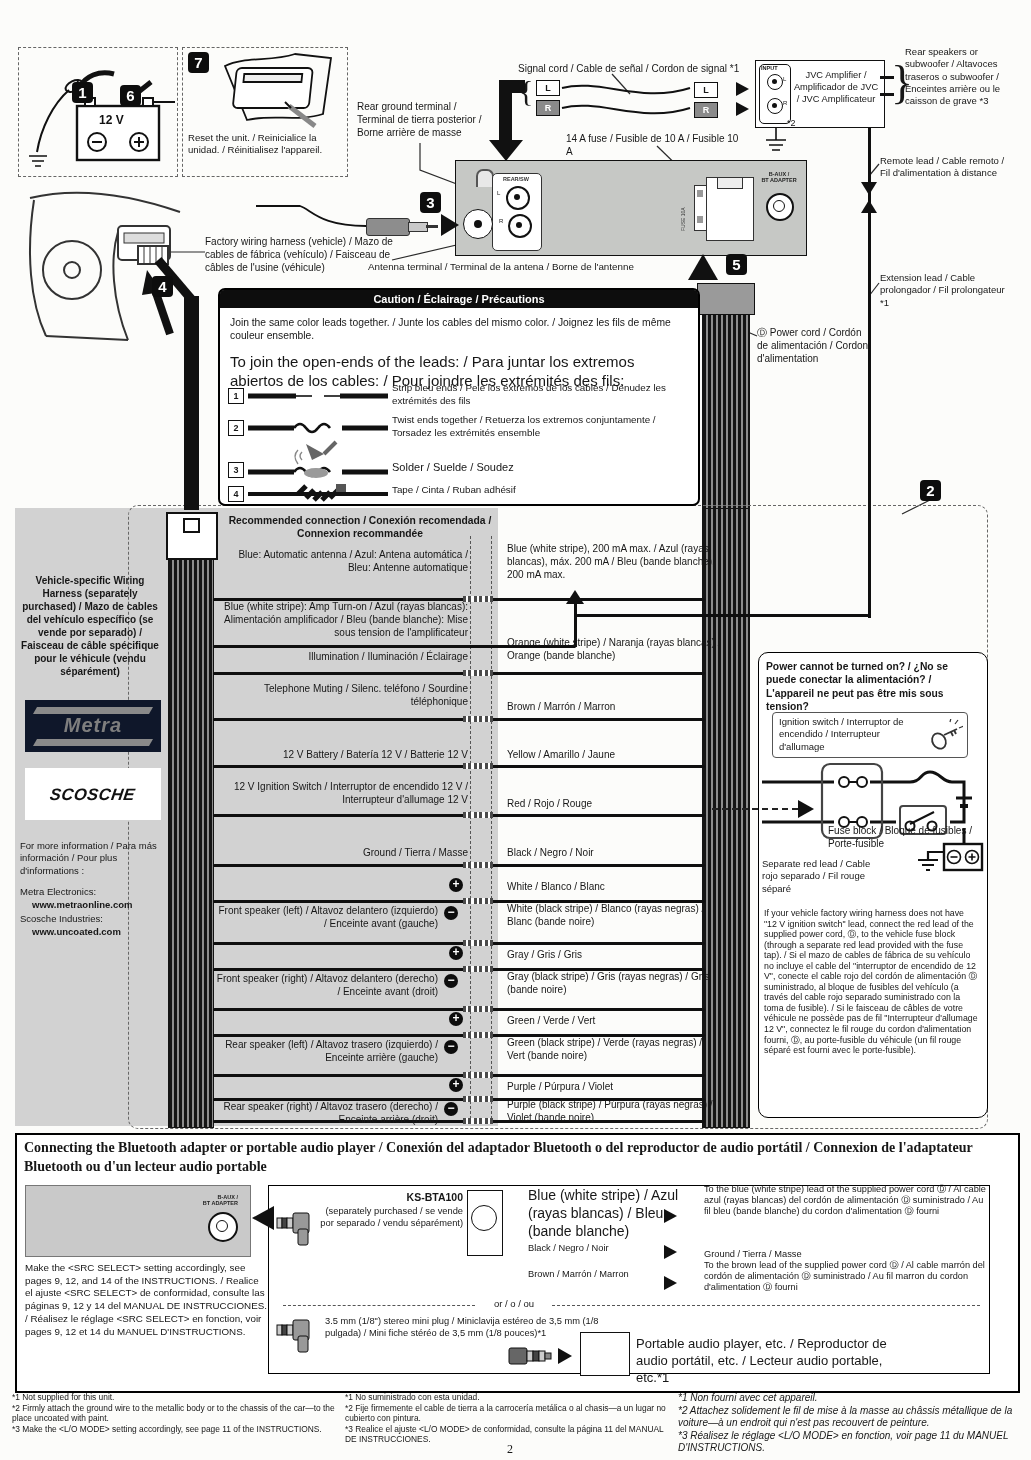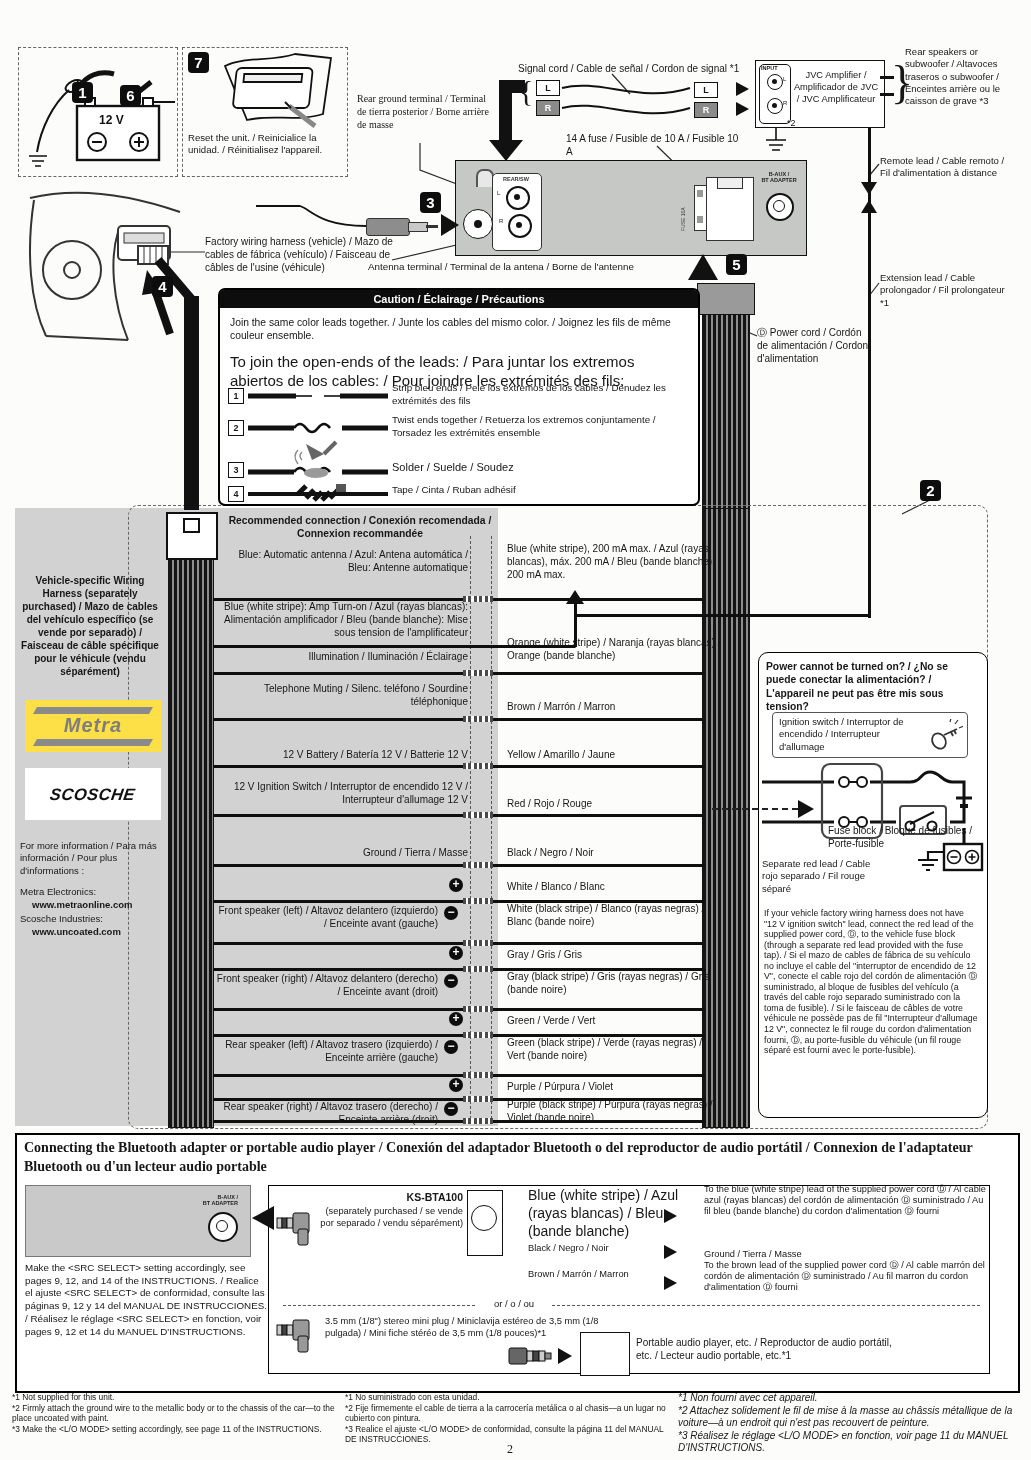--- a/index.html
+++ b/index.html
@@ -121,21 +121,21 @@
         <rect x="28" y="20" width="76" height="40" rx="5" transform="skewX(-6)" fill="#fff"></rect>
         <rect x="36" y="26" width="58" height="8" transform="skewX(-6)" fill="#eee"></rect>
         <path d="M78,58 L104,78" stroke-width="5" stroke="#888"></path>
         <path d="M74,54 L80,60" stroke-width="2"></path>
       </g>
     </svg>
     <div class="a t" style="left:5px;top:84px;width:152px;font-size:9.6px;">Reset the unit. / Reinicialice la unidad. / Réinitialisez l'appareil.</div>
   </div>
   <div class="a mk" style="left:188px;top:52px;">7</div>
 
-  <div class="a lbl" style="left:357px;top:92px;width:138px;font-family:Liberation Serif, serif;">Rear ground terminal / Terminal de tierra posterior / Borne arrière de masse</div>
+  <div class="a lbl" style="left:357px;top:100px;width:138px;">Rear ground terminal / Terminal de tierra posterior / Borne arrière de masse</div>
   <div class="a lbl" style="left:518px;top:62px;width:225px;">Signal cord / Cable de señal / Cordon de signal *1</div>
   <div class="a lbl" style="left:566px;top:132px;width:180px;">14 A fuse / Fusible de 10 A / Fusible 10 A</div>
   <div class="a lbl" style="left:905px;top:46px;width:112px;font-size:9.5px;">Rear speakers or subwoofer / Altavoces traseros o subwoofer / Enceintes arrière ou le caisson de grave *3</div>
   <div class="a lbl" style="left:880px;top:155px;width:132px;font-size:9.5px;">Remote lead / Cable remoto / Fil d'alimentation à distance</div>
   <div class="a lbl" style="left:880px;top:272px;width:132px;font-size:9.5px;">Extension lead / Cable prolongador / Fil prolongateur *1</div>
   <div class="a lbl" style="left:205px;top:235px;width:200px;">Factory wiring harness (vehicle) / Mazo de cables de fábrica (vehículo) / Faisceau de câbles de l'usine (véhicule)</div>
   <div class="a lbl" style="left:368px;top:261px;width:300px;font-size:9.8px;">Antenna terminal / Terminal de la antena / Borne de l'antenne</div>
   <div class="a lbl" style="left:757px;top:326px;width:118px;">Ⓓ Power cord / Cordón de alimentación / Cordon d'alimentation</div>
 
   <div class="a" style="left:519px;top:74px;font-size:30px;font-family:'Liberation Serif',serif;z-index:3;">{</div>
@@ -355,21 +355,21 @@
   <div class="a wire" style="left:213px;top:1098px;width:492px;"></div>
     <div class="a spl" style="left:463px;top:1096px;width:30px;"></div>
 
   <div class="a lbl rt" style="left:213px;top:1100px;width:225px;">Rear speaker (right) / Altavoz trasero (derecho) / Enceinte arrière (droit)</div>
   <div class="a pm" style="left:444px;top:1102px;">−</div>
   <div class="a lbl" style="left:507px;top:1098px;width:215px;">Purple (black stripe) / Púrpura (rayas negras) / Violet (bande noire)</div>
   <div class="a wire" style="left:213px;top:1120px;width:492px;"></div>
     <div class="a spl" style="left:463px;top:1118px;width:30px;"></div>
 
   <div class="a lbl c b" style="left:20px;top:574px;width:140px;">Vehicle-specific Wiring Harness (separately purchased) / Mazo de cables del vehículo específico (se vende por separado) / Faisceau de câble spécifique pour le véhicule (vendu séparément)</div>
-  <div class="a" style="left:25px;top:700px;width:136px;height:52px;background:#fde047;z-index:2;">
+  <div class="a" style="left:25px;top:700px;width:136px;height:52px;background:#0f172a;z-index:2;">
     <div class="a" style="left:10px;top:7px;width:116px;height:7px;background:#8a8a8a;transform:skewX(-30deg);"></div>
     <div class="a c i b" style="left:0;top:14px;width:136px;font-size:20px;color:#7e7e7e;letter-spacing:1px;">Metra</div>
     <div class="a" style="left:10px;top:39px;width:116px;height:7px;background:#8a8a8a;transform:skewX(-30deg);"></div>
   </div>
   <div class="a" style="left:25px;top:768px;width:136px;height:52px;background:#fff;z-index:2;display:flex;align-items:center;justify-content:center;">
     <div class="i" style="font-weight:900;font-size:16.5px;color:#111;transform:skewX(-8deg);letter-spacing:.5px;">SCOSCHE</div>
   </div>
   <div class="a lbl" style="left:20px;top:840px;width:145px;font-size:9.5px;">For more information / Para más información / Pour plus d'informations :</div>
   <div class="a lbl" style="left:20px;top:886px;width:145px;font-size:9.5px;">Metra Electronics:</div>
   <div class="a lbl b" style="left:32px;top:899px;width:135px;font-size:9.5px;">www.metraonline.com</div>
@@ -485,21 +485,21 @@
     <g stroke="#111" stroke-width="1">
       <rect x="1" y="4" width="18" height="16" rx="2" fill="#666"></rect>
       <rect x="19" y="7" width="6" height="10" fill="#ccc"></rect>
         <rect x="25" y="7" width="6" height="10" fill="#444"></rect>
         <rect x="31" y="7" width="6" height="10" fill="#ccc"></rect>
       <rect x="37" y="9" width="6" height="6" fill="#888"></rect>
     </g>
   </svg>
   <div class="a tri" style="left:558px;top:1348px;border-top:8px solid transparent;border-bottom:8px solid transparent;border-left:14px solid #111;z-index:4;"></div>
   <div class="a" style="left:580px;top:1332px;width:48px;height:42px;background:#fff;border:1.5px solid #111;z-index:4;"></div>
-  <div class="a lbl" style="left:636px;top:1336px;width:260px;font-size:10px;z-index:4;">Portable audio player, etc. / Reproductor de audio portátil, etc. / Lecteur audio portable, etc.*1</div>
+  <div class="a lbl" style="left:636px;top:1336px;width:260px;font-size:13px;z-index:4;">Portable audio player, etc. / Reproductor de audio portátil, etc. / Lecteur audio portable, etc.*1</div>
 
   <div class="a" style="left:12px;top:1392px;width:330px;font-size:8.4px;line-height:1.25;">
     <div>*1 Not supplied for this unit.</div>
     <div>*2 Firmly attach the ground wire to the metallic body or to the chassis of the car—to the place uncoated with paint.</div>
     <div>*3 Make the &lt;L/O MODE&gt; setting accordingly, see page 11 of the INSTRUCTIONS.</div>
   </div>
   <div class="a" style="left:345px;top:1392px;width:325px;font-size:8.4px;line-height:1.25;">
     <div>*1 No suministrado con esta unidad.</div>
     <div>*2 Fije firmemente el cable de tierra a la carrocería metálica o al chasis—a un lugar no cubierto con pintura.</div>
     <div>*3 Realice el ajuste &lt;L/O MODE&gt; de conformidad, consulte la página 11 del MANUAL DE INSTRUCCIONES.</div>

